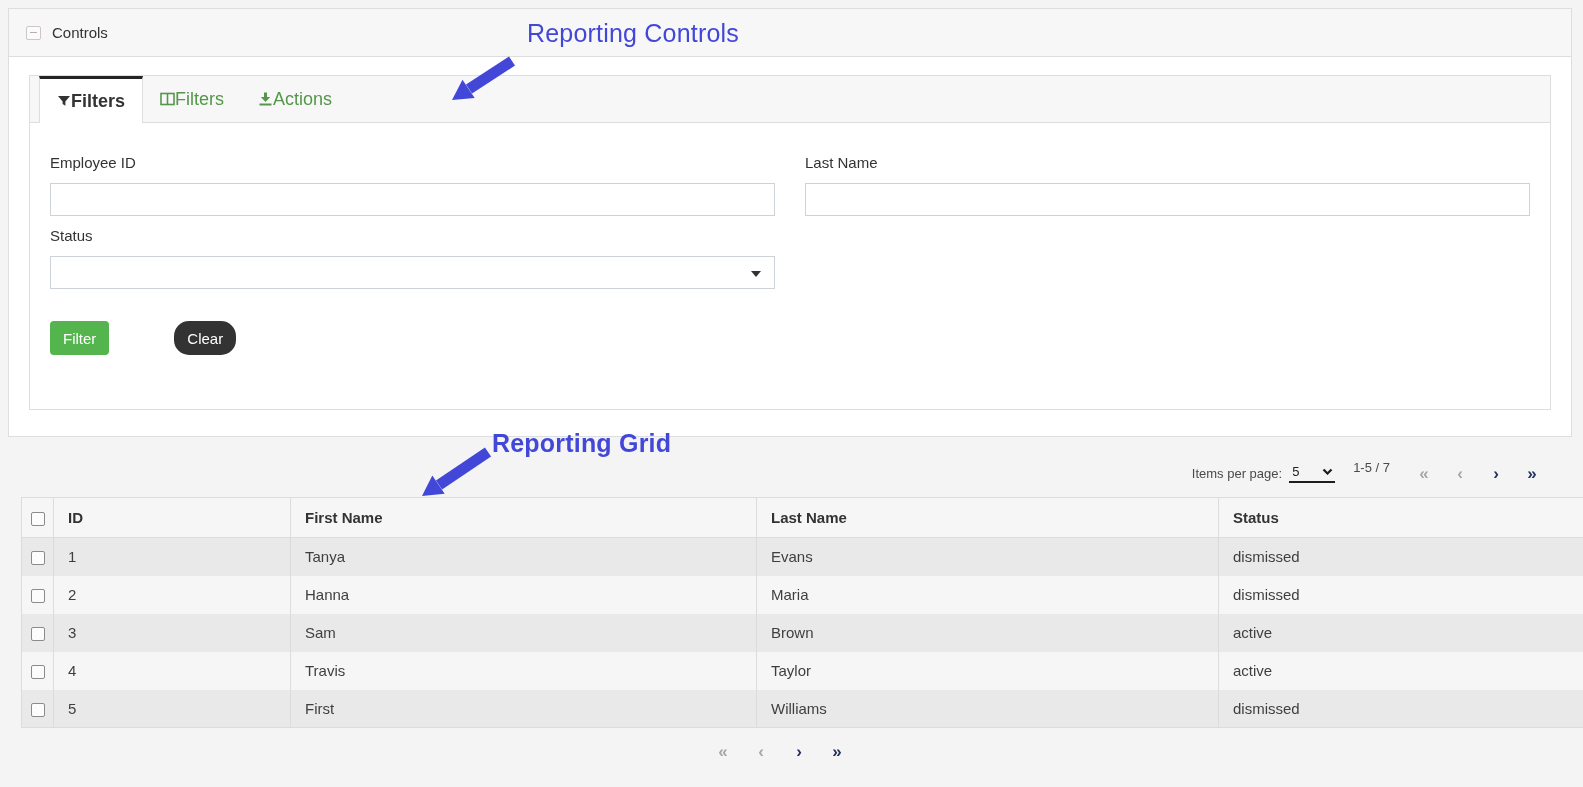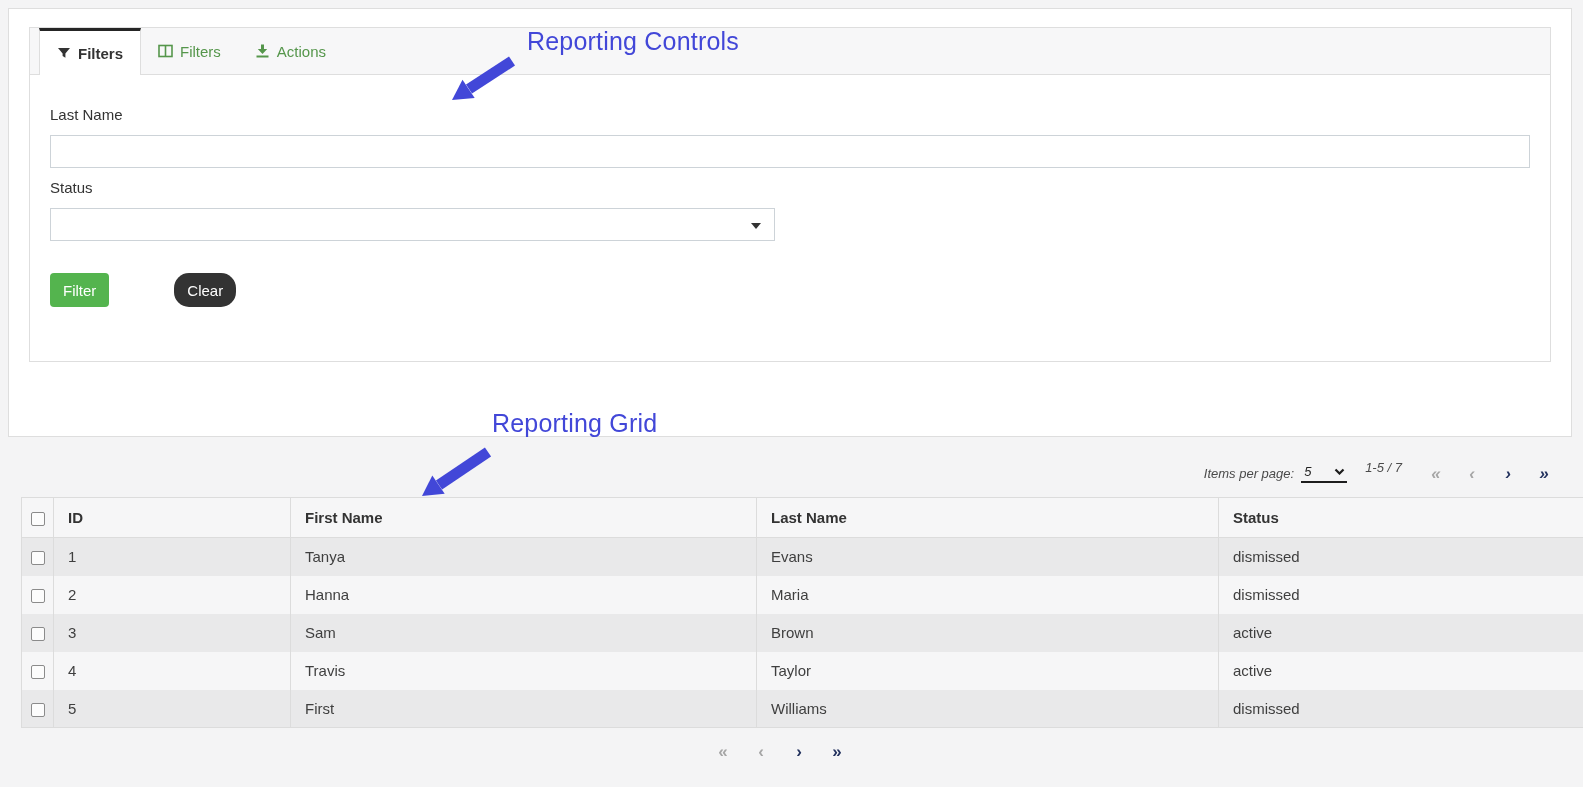--- a/index.html
+++ b/index.html
@@ -29,22 +29,22 @@
   .panel-title { font-size:15px; color:#333; margin-left:11px; }
 
   .panel-body { position:relative; padding:18px 20px 0 20px; }
 
   .tab-card { border:1px solid #dedede; height:335px; background:#fff; }
   .tab-strip {
     display:flex; align-items:stretch; height:47px;
     background:#f7f7f8; border-bottom:1px solid #dedede; padding-left:9px;
   }
   .tab {
-    display:flex; align-items:center; gap:7px;
-    padding:0 17px; font-size:15px; cursor:pointer; color:#55964b;
+    display:flex; align-items:center; 
+    padding:0 17px; font-size:18px; cursor:pointer; color:#55964b;
   }
   .tab.active {
     background:#fff; border-top:3px solid #252525;
     border-right:1px solid #dedede; border-left:1px solid #dedede;
     margin-bottom:-1px; color:#333; font-weight:bold;
   }
   .tab .ticon { display:inline-flex; }
 
   .tab-content { padding:20px; }
   .form-row { display:flex; gap:30px; }
@@ -68,30 +68,30 @@
          color:#fff; padding:0 13px; cursor:pointer;
          font-family:"Liberation Sans", sans-serif; }
   .btn-filter { background:#54b44e; }
   .btn-clear  { background:#333333;border-radius:15px; }
 
   
   .annotation-text {
     position:absolute; color:#4247d8; font-size:25px; letter-spacing:0.2px;
     white-space:nowrap; pointer-events:none;
   }
-  .annotation-controls { left:527px; top:27px; }
-  .annotation-grid     { left:492px; top:409px; }
+  .annotation-controls { left:527px; top:19px; }
+  .annotation-grid     { left:492px; top:429px;font-weight:bold; }
   .annotation-arrow { position:absolute; pointer-events:none; }
   .arrow-controls { left:448px; top:56px; }
   .arrow-grid     { left:416px; top:446px; }
 
   
   .top-paginator {
-    position:absolute; top:457px; right:21px; height:32px;
-    display:flex; align-items:center; font-size:13px; color:#4a4a4a;font-style:italic;
+    position:absolute; top:457px; right:33px; height:32px;
+    display:flex; align-items:center; font-size:13px; color:#4a4a4a;
   }
   .ipp-label { margin-right:7px; }
   .ipp-select {
     display:inline-flex; align-items:center; justify-content:space-between;
     width:46px; border-bottom:2px solid #1d1d1d; padding:1px 2px 2px 3px;
     cursor:pointer; color:#222;
   }
   .range { margin:0 16px 12px 18px; color:#4a4a4a; }
   .pg-btn {
     font-size:17px; font-weight:bold; width:36px; text-align:center;
@@ -132,20 +132,26 @@
     display:flex; align-items:center; justify-content:center; gap:2px;
     transform:translateX(-10px);
   }
 </style>
 </head>
 <body>
 
 <div>
 
   <section class="controls-panel">
+    <div class="panel-header">
+      <span class="collapse-box">
+          <span class="minus"></span>
+        </span>
+      <span class="panel-title">Controls</span>
+    </div>
     <div class="panel-body">
       <div class="tab-card">
         <div class="tab-strip">
           <div class="tab active">
             <span class="ticon">
               <svg width="14" height="14" viewBox="0 0 14 14">
                   <path d="M1 2 h12 l-4.6 5.4 v4.4 l-2.8 -1.8 v-2.6 z" fill="#333"></path>
                 </svg>
             </span>
             <span>Filters</span>
@@ -165,20 +171,24 @@
                   <path d="M6 0.5 h3 v4.5 h3.2 l-4.7 5 -4.7 -5 h3.2 z" fill="#55964b"></path>
                   <path d="M1.5 11.5 h12 v2 h-12 z" fill="#55964b"></path>
                 </svg>
             </span>
             <span>Actions</span>
           </div>
         </div>
 
         <div class="tab-content">
           <div class="form-row">
+            <div class="form-field">
+              <label>Employee ID</label>
+              <input class="text-input" type="text" value="" style="">
+            </div>
             <div class="form-field">
               <label>Last Name</label>
               <input class="text-input" type="text" value="" style="">
             </div>
           </div>
           <div class="form-row">
             <div class="form-field">
               <label>Status</label>
               <div class="select-input">
                 <span class="caret"></span>

